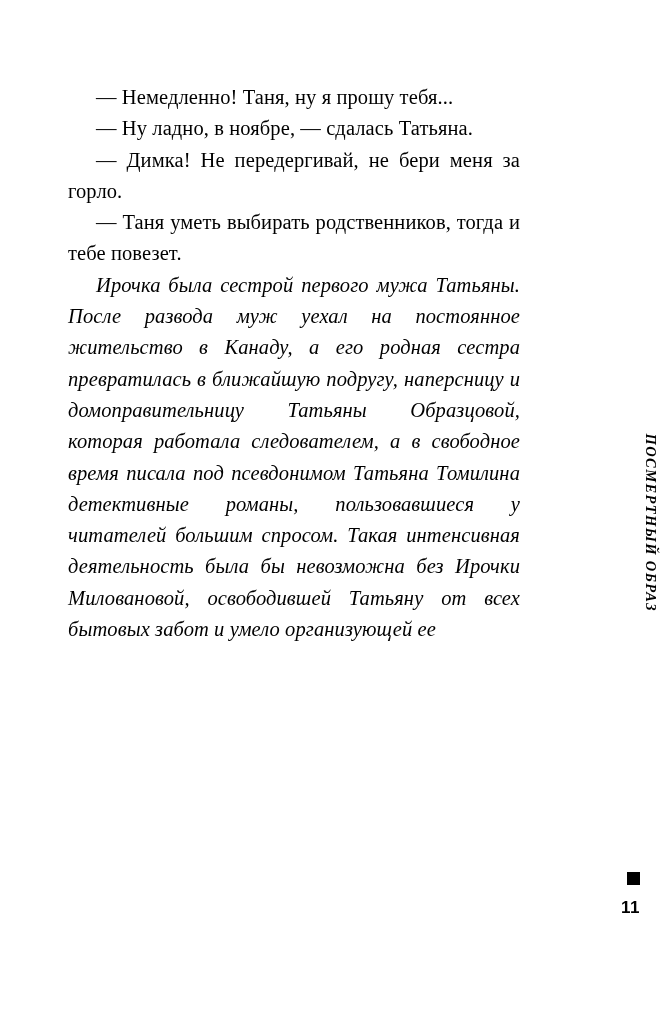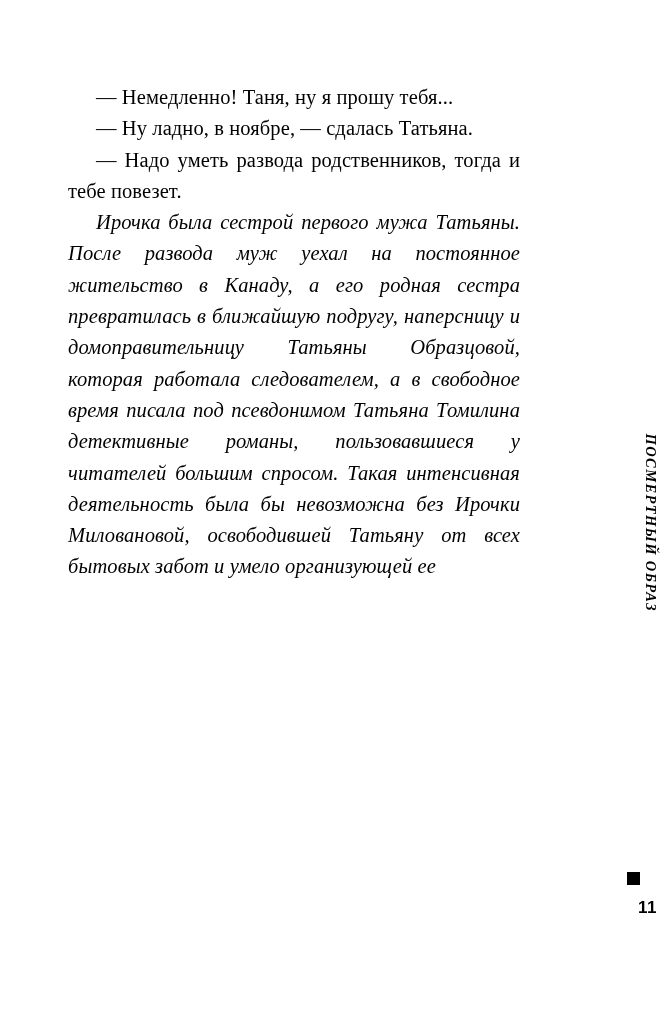--- a/index.html
+++ b/index.html
@@ -76,37 +76,38 @@
     position: absolute;
     right: 23px;
     top: 872px;
     width: 13px;
     height: 13px;
     background: #000000;
   }
 
   #page-number {
     position: absolute;
-    right: 6px;
+    right: 23px;
     top: 898px;
     font-family: "Liberation Sans", sans-serif;
     font-weight: bold;
     font-size: 17px;
     letter-spacing: 0.5px;
   }
 </style>
 </head>
 <body>
 
 <div id="page">
 
   <div id="text-column">
     <p class="para dialog">— Немедленно! Таня, ну я прошу тебя...</p>
     <p class="para dialog">— Ну ладно, в ноябре, — сдалась Татьяна.</p>
-    <p class="para dialog">— Надо уметь развода родственников, тогда и тебе повезет.</p>
+    <p class="para dialog">— Димка! Не передергивай, не бери меня за горло.</p>
+    <p class="para dialog">— Таня уметь выбирать родственников, тогда и тебе повезет.</p>
     <p class="para indent">Ирочка была сестрой первого мужа Татьяны. После развода муж уехал на постоянное жительство в Канаду, а его родная сестра превратилась в ближайшую подругу, наперсницу и домоправительницу Татьяны Образцовой, которая работала следователем, а в свободное время писала под псевдонимом Татьяна Томилина детективные романы, пользовавшиеся у читателей большим спросом. Такая интенсивная деятельность была бы невозможна без Ирочки Миловановой, освободившей Татьяну от всех бытовых забот и умело организующей ее</p>
   </div>
 
   <div id="running-head">
     <span class="rh-text">ПОСМЕРТНЫЙ ОБРАЗ</span>
   </div>
 
   <div id="rh-square"></div>
 
   <div id="page-number">11</div>

